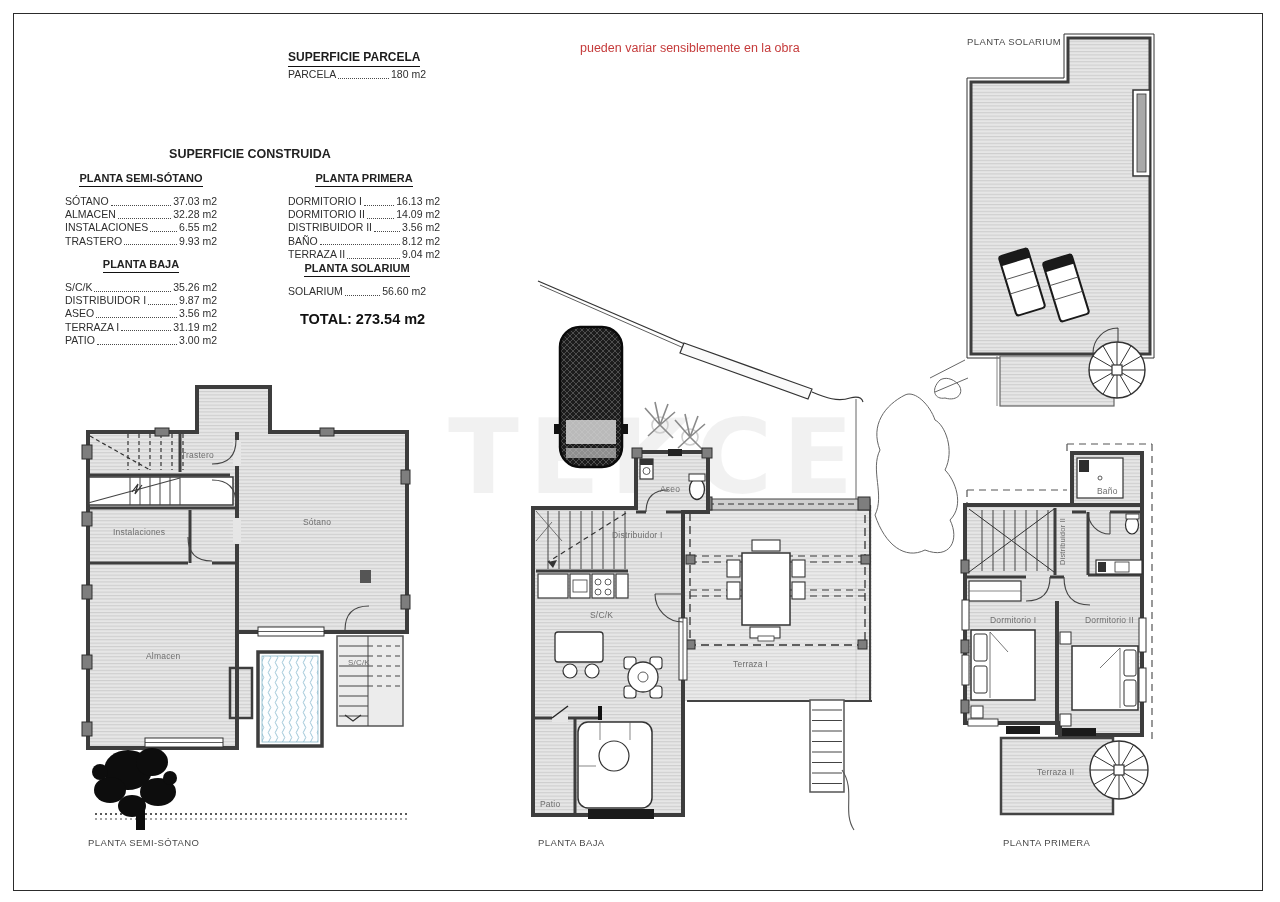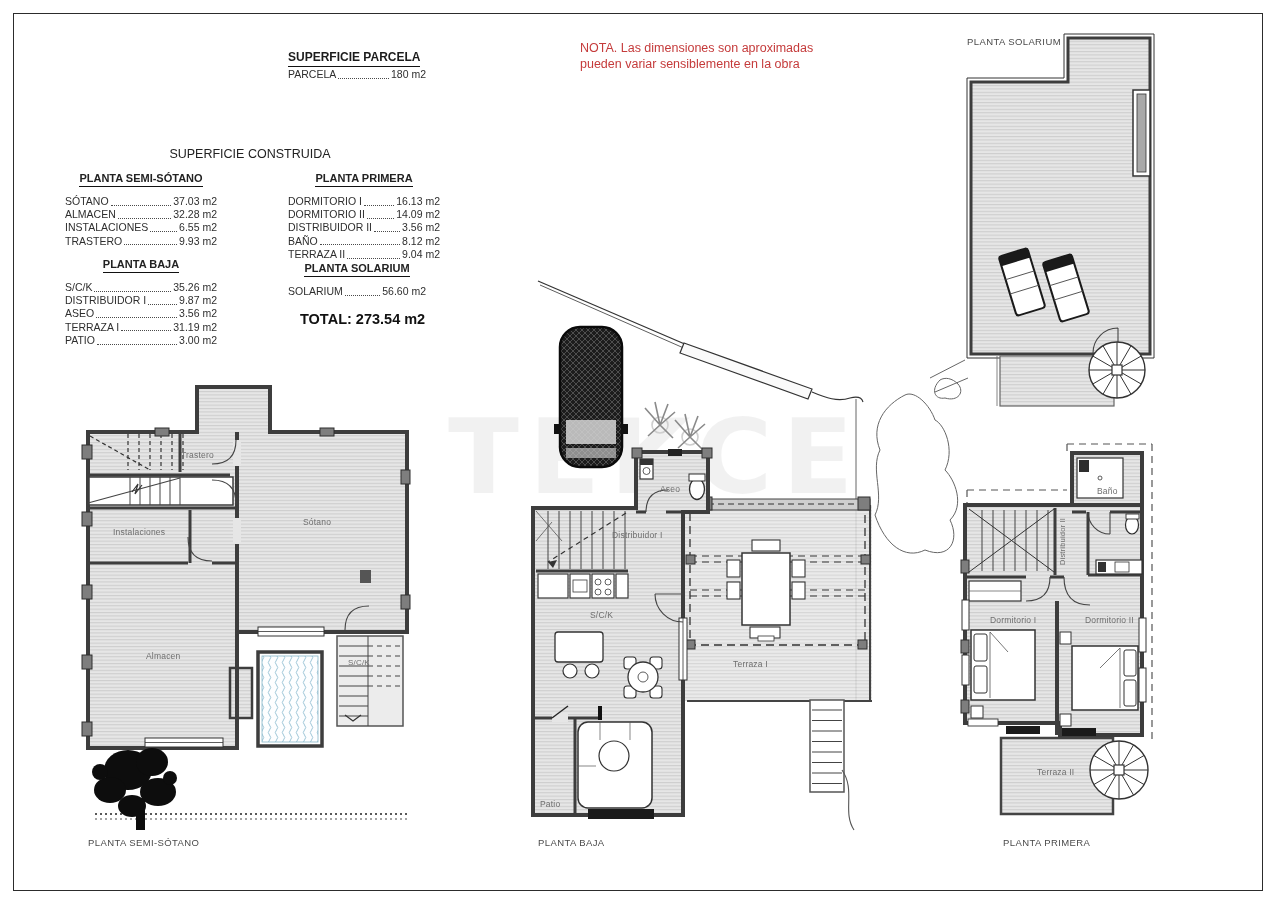--- a/index.html
+++ b/index.html
@@ -4,21 +4,21 @@
 <style>
   html,body{margin:0;padding:0;background:#fff;}
   #sheet{position:relative;width:1280px;height:902px;background:#ffffff;overflow:hidden;
          font-family:"Liberation Sans",sans-serif;color:#222;}
   .abs{position:absolute;}
   #border-frame{left:13px;top:13px;width:1248px;height:876px;border:1.6px solid #2c2c2c;}
   #main-title{left:42px;top:28px;font-size:64px;letter-spacing:1px;color:#151515;font-weight:400;}
   .h-block{font-size:12px;font-weight:bold;color:#1c1c1c;}
   .u{border-bottom:1.7px solid #111;padding-bottom:2px;display:inline-block;}
   #note{left:580px;top:40px;width:290px;font-size:12.5px;line-height:16px;color:#c53b3b;}
-  #construida-title{left:150px;top:147px;width:200px;text-align:center;font-size:12.5px;font-weight:normal;}
+  #construida-title{left:150px;top:147px;width:200px;text-align:center;font-size:12.5px;font-weight:bold;}
   .agroup{width:152px;}
   .grp-title{text-align:center;font-size:11px;font-weight:bold;margin-bottom:8px;white-space:nowrap;}
   .arow{display:flex;align-items:flex-end;font-size:10.5px;line-height:13.2px;color:#2e2e2e;}
   .alabel{white-space:nowrap;}
   .aval{white-space:nowrap;}
   .dots{flex:1;border-bottom:1.7px dotted #4a4a4a;margin:0 2px 2.5px 2px;min-width:8px;}
   #total-line{left:300px;top:311px;font-size:14.5px;font-weight:bold;color:#111;}
   .plan-caption{font-size:9.5px;color:#4a4a4a;letter-spacing:.4px;white-space:nowrap;}
   .room-label{font-size:8.5px;color:#6e6e6e;white-space:nowrap;letter-spacing:.2px;}
   #watermark{left:448px;top:396px;width:380px;font-size:104px;font-weight:bold;
@@ -42,21 +42,20 @@
 
         <div class="arow">
           <span class="alabel">PARCELA</span>
           <span class="dots"></span>
           <span class="aval">180 m2</span>
         </div>
       </div>
   </div>
 
   <div class="abs" id="note">
-    <div>NOTA. Las dimensiones son aproximadas</div>
     <div>pueden variar sensiblemente en la obra</div>
   </div>
 
   <div class="abs" id="construida-title">SUPERFICIE CONSTRUIDA</div>
 
   <div class="abs agroup" style="left:65px;top:172px;">
     <div class="grp-title"><span class="u">PLANTA SEMI-SÓTANO</span></div>
     <div>
 
     <div class="arow">

